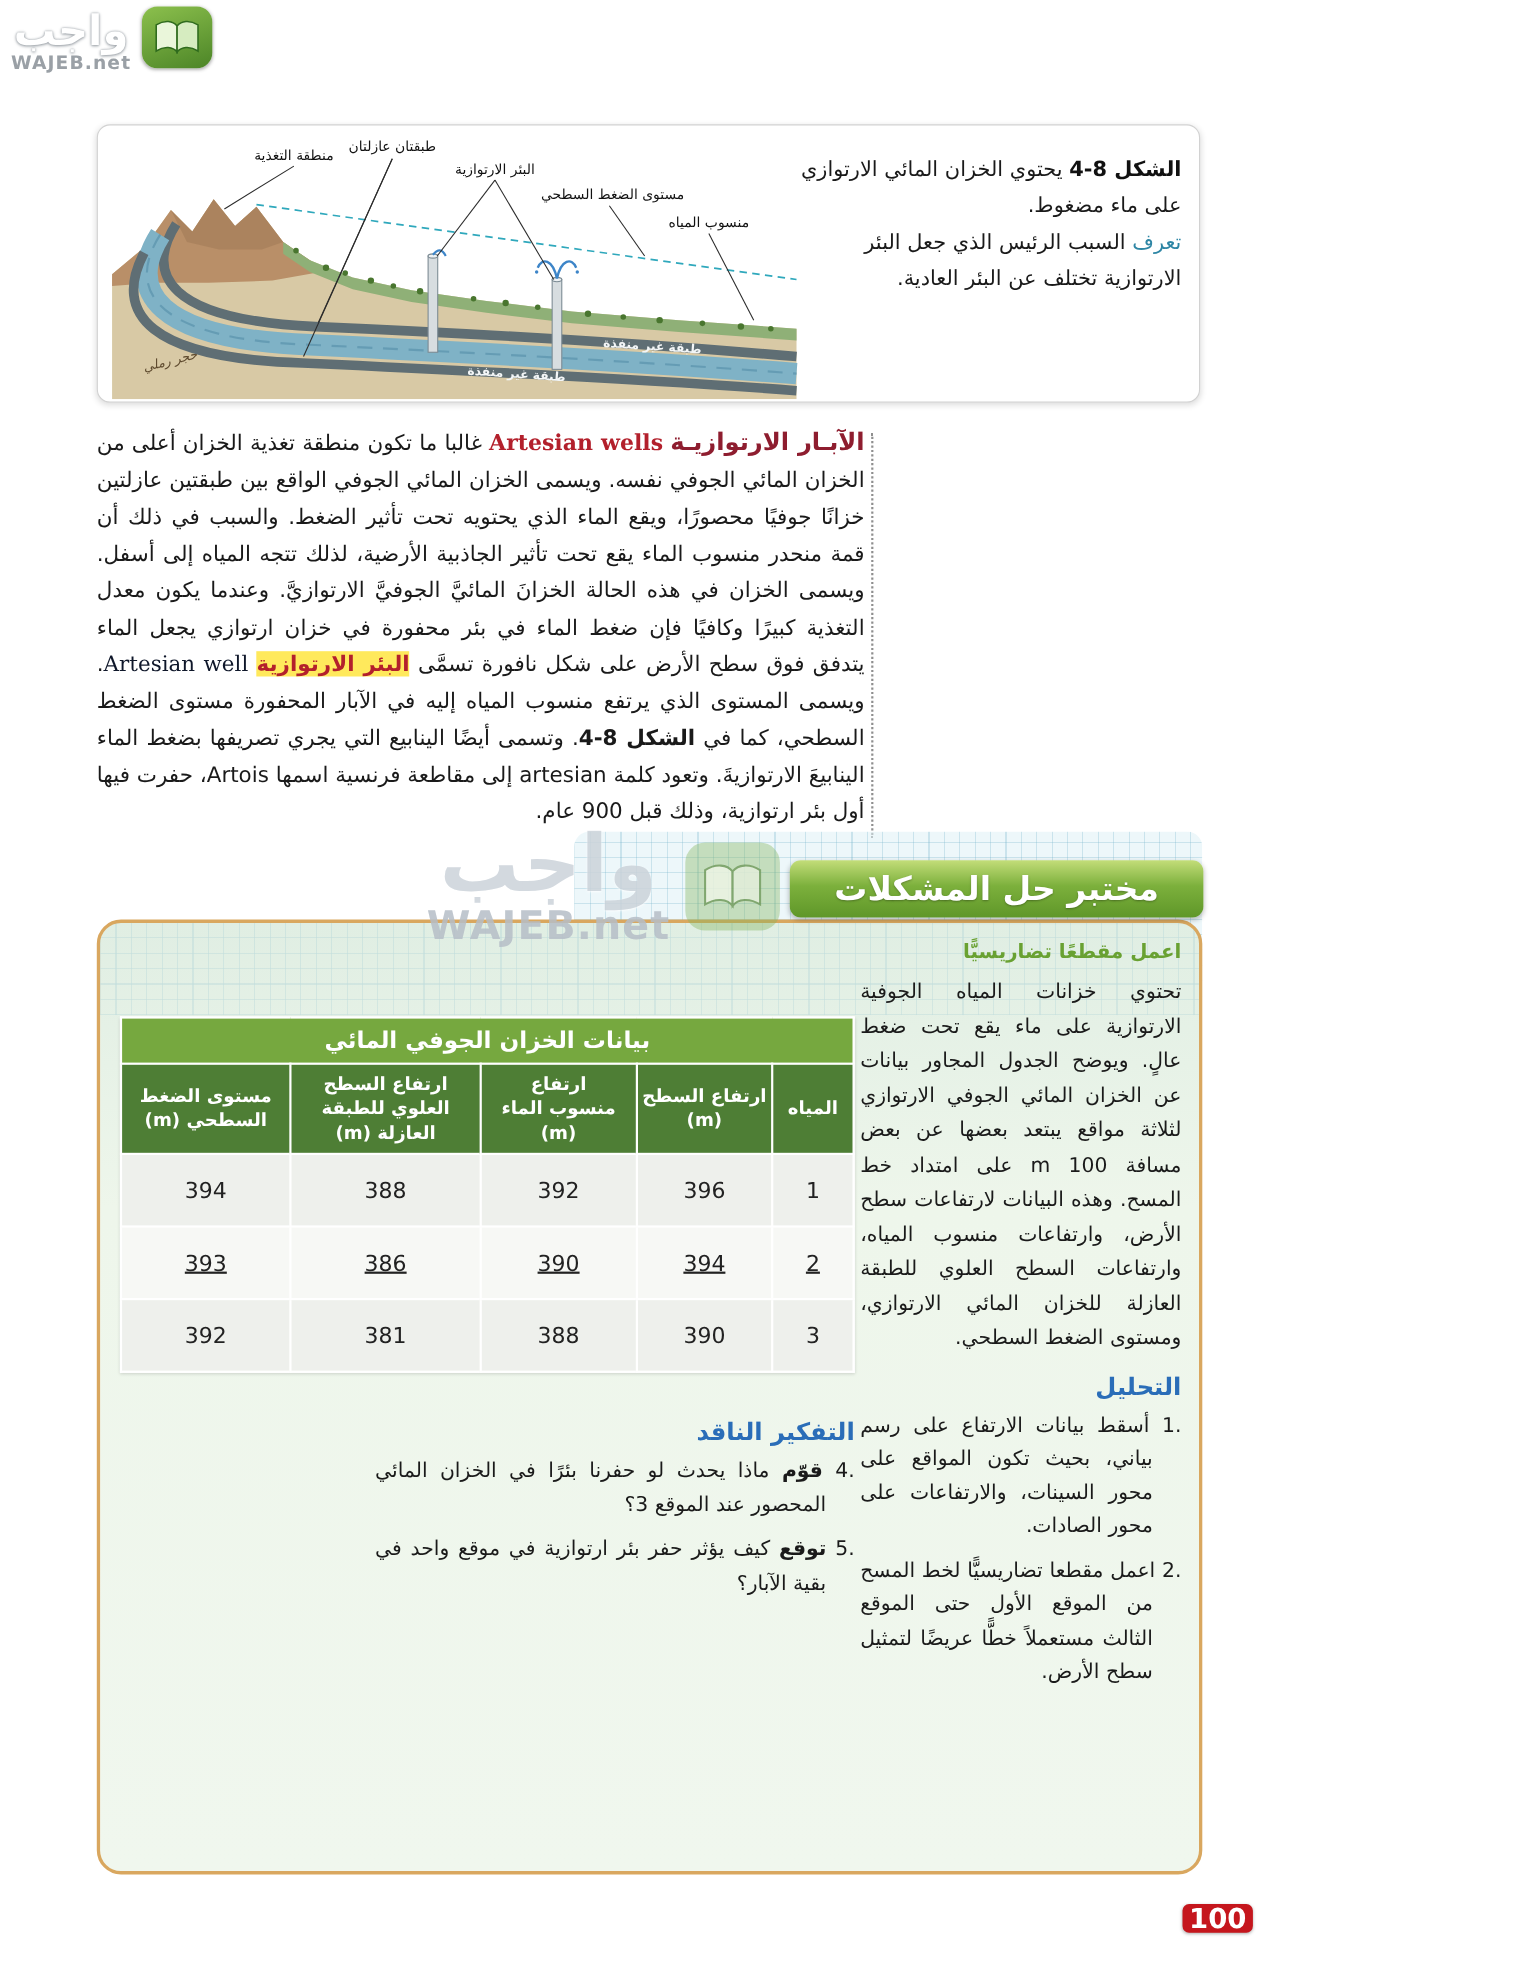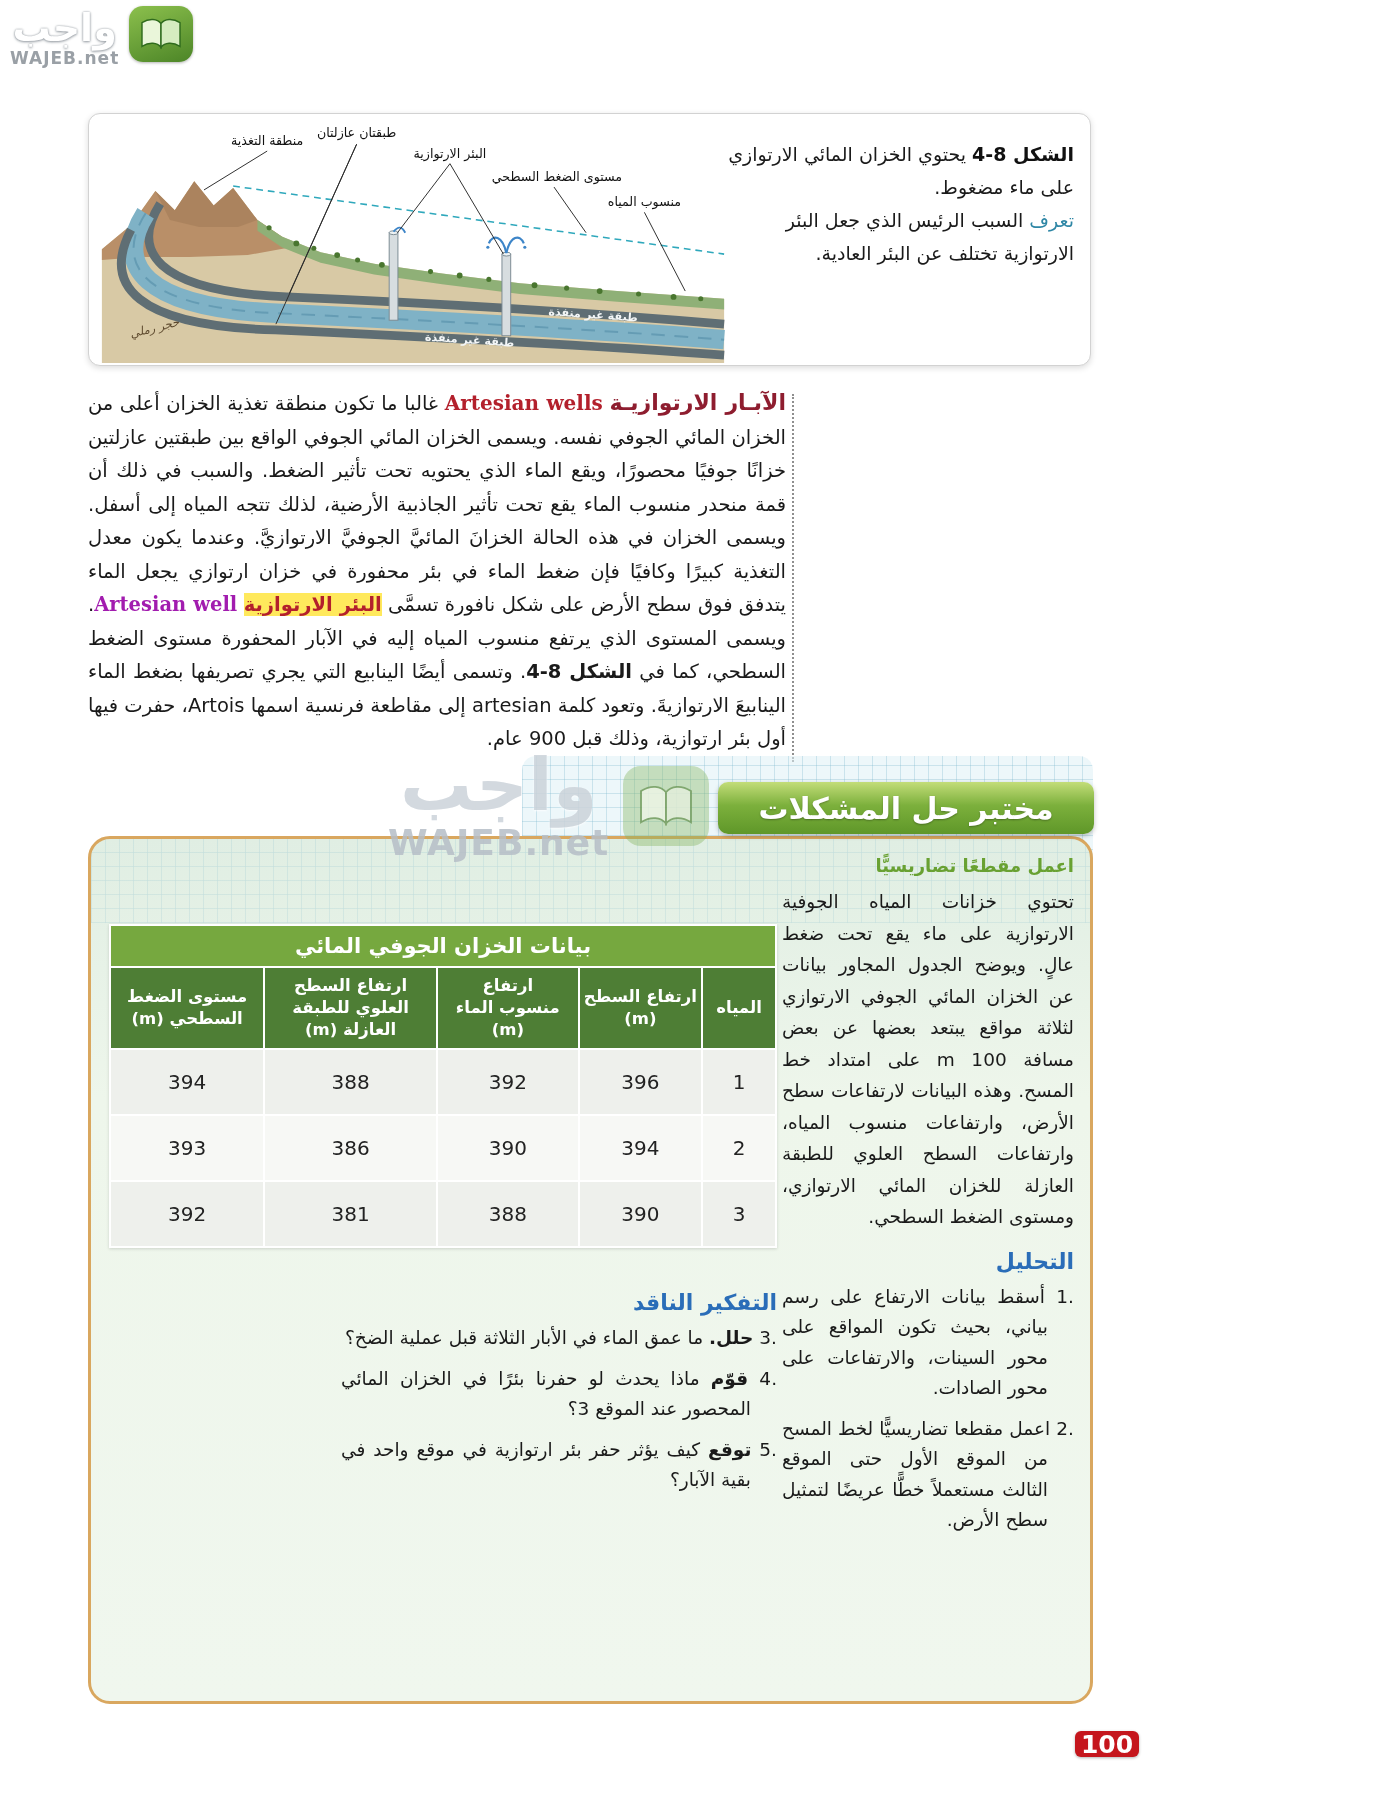--- a/index.html
+++ b/index.html
@@ -35,21 +35,21 @@
   .diagram-label-small { font-size:12px; fill:#5e4a2e; font-style:italic; }
   .diagram-label-band { font-size:11.5px; fill:#f3f6f7; font-weight:bold; }
 
   
   .main-text { left:88px; top:386px; width:698px; direction:rtl; text-align:justify;
                font-size:19.5px; line-height:33.5px; }
   .head-ar { color:#8e1d2f; font-weight:bold; font-size:22px; }
   .head-en { color:#b3202c; font-weight:bold; font-size:20px;
              font-family:"DejaVu Serif","Liberation Serif",serif; }
   .hl { background:#ffe95c; color:#b3202c; font-weight:bold; }
-  .hl-en { color:#a21caf; font-weight:bold;
+  .hl-en { color:#0f172a; font-weight:normal;
            font-family:"DejaVu Serif","Liberation Serif",serif; }
   .b { font-weight:bold; }
 
   .dotted-divider { left:792px; top:394px; height:368px; width:0;
                     border-left:2px dotted #8f8f8f; }
 
   
   .grid-paper { left:522px; top:756px; width:571px; height:150px; z-index:0;
                 border-radius:14px 14px 0 0;
                 background-color:rgba(223,240,245,.55);
@@ -96,21 +96,21 @@
 
   
   .data-table { border-collapse:collapse; table-layout:fixed; width:668px;
                 direction:rtl; background:#fff; box-shadow:0 1px 3px rgba(0,0,0,.15);margin-top:41px; }
   .data-table th { background:#4e7e35; color:#fff; font-weight:bold; font-size:16.5px;
                    padding:7px 4px; border:2px solid #fff; text-align:center;
                    white-space:pre-line; vertical-align:middle; line-height:22px; }
   .data-table .title-row th { background:#76a83f; font-size:21px; padding:9px; }
   .data-table td { background:#eef0ec; font-size:20px; text-align:center;
                    padding:20px 4px; border:2px solid #fff; color:#222; }
-  .data-table tr.alt td { background:#f7f8f5; }
+  .data-table tr.alt td { background:#f7f8f5;text-decoration:underline; }
 
   .critical-block { width:436px; margin-top:42px; }
 
   
   .page-num { left:1075px; top:1731px; width:64px; height:26px; background:#c5161d;
               color:#fff; font-weight:bold; font-size:25px; border-radius:6px;
               display:flex; align-items:center; justify-content:center;
               box-shadow:0 1px 3px rgba(0,0,0,.3); }
 </style>
 </head>
@@ -283,20 +283,19 @@
         <td>390</td>
         <td>388</td>
         <td>381</td>
         <td>392</td>
       </tr>
     </tbody>
       </table>
 
     <div class="critical-block">
       <div class="sec-blue">التفكير الناقد</div>
-      <p class="list-item"><span class="num">3.</span> <span class="kw">حلل.</span><span> ما عمق الماء في الأبار الثلاثة قبل عملية الضخ؟</span></p>
       <p class="list-item"><span class="num">4.</span> <span class="kw">قوّم</span><span> ماذا يحدث لو حفرنا بئرًا في الخزان المائي المحصور عند الموقع 3؟</span></p>
       <p class="list-item"><span class="num">5.</span> <span class="kw">توقع</span><span> كيف يؤثر حفر بئر ارتوازية في موقع واحد في بقية الآبار؟</span></p>
     </div>
   </div>
 </div>
 
 <div class="abs page-num">100</div>
 
 </body></html>

